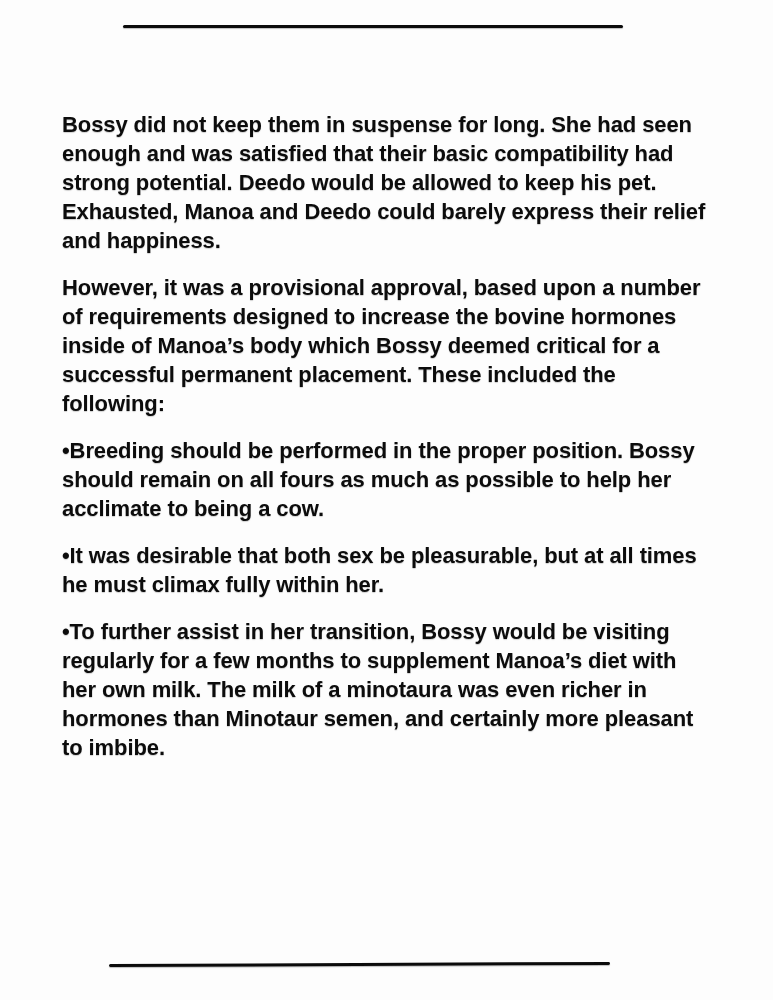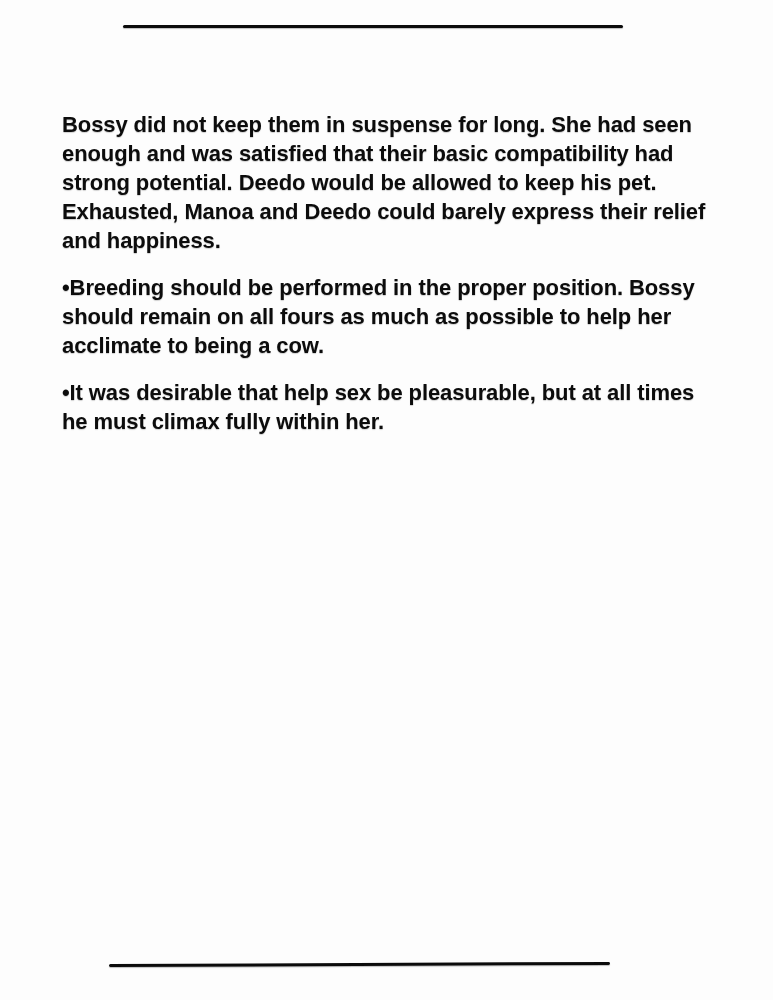--- a/index.html
+++ b/index.html
@@ -53,19 +53,21 @@
 </style>
 </head>
 <body>
 
 <div class="page">
 
   <div class="rule rule-top"></div>
 
   <div class="content">
     <p>Bossy did not keep them in suspense for long. She had seen enough and was satisfied that their basic compatibility had strong potential. Deedo would be allowed to keep his pet. Exhausted, Manoa and Deedo could barely express their relief and happiness.</p>
+    <p>However, it was a provisional approval, based upon a number of requirements designed to increase the bovine hormones inside of Manoa’s body which Bossy deemed critical for a successful permanent placement. These included the following:</p>
     <p>•Breeding should be performed in the proper position. Bossy should remain on all fours as much as possible to help her acclimate to being a cow.</p>
-    <p>•It was desirable that help sex be pleasurable, but at all times he must climax fully within her.</p>
+    <p>•It was desirable that both sex be pleasurable, but at all times he must climax fully within her.</p>
+    <p>•To further assist in her transition, Bossy would be visiting regularly for a few months to supplement Manoa’s diet with her own milk. The milk of a minotaura was even richer in hormones than Minotaur semen, and certainly more pleasant to imbibe.</p>
   </div>
 
   <div class="rule rule-bottom"></div>
 
 </div>
 
 </body></html>

